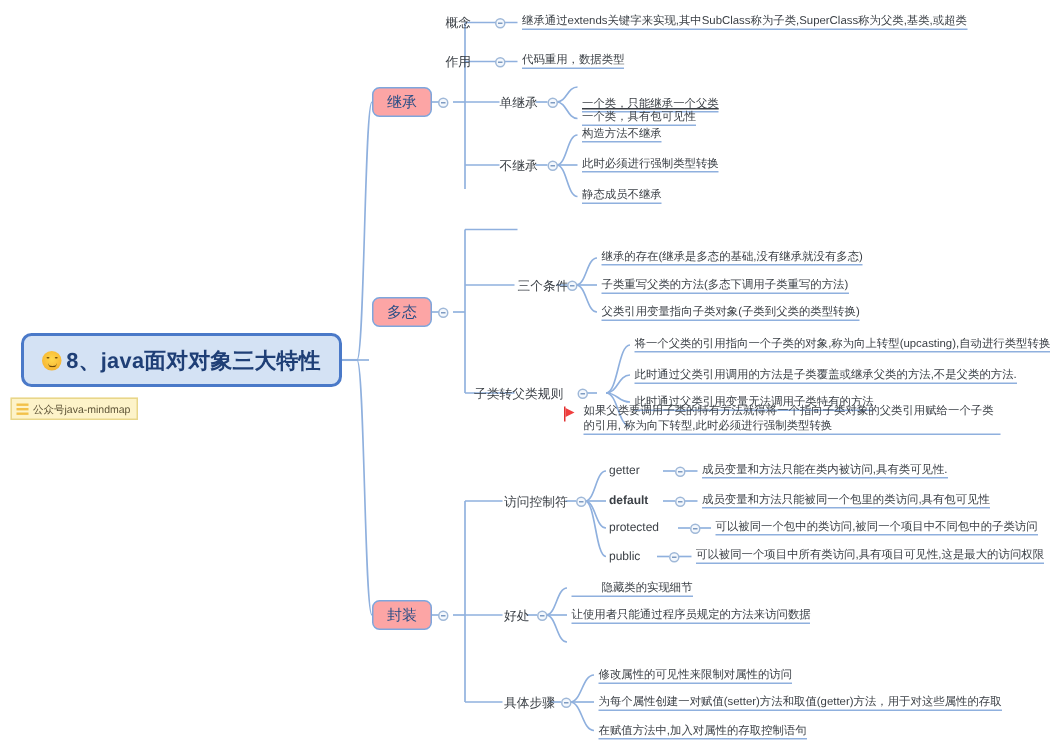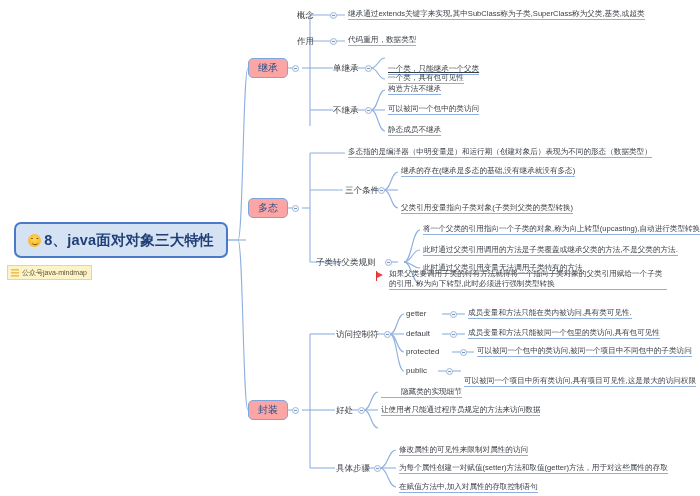--- a/index.html
+++ b/index.html
@@ -311,56 +311,56 @@
   <div class="leaf" style="left:348px; top:35px;">代码重用，数据类型</div>
 
   <div class="l2" style="left:333px; top:63px;">单继承</div>
   <div class="toggle" style="left:365px; top:64.5px;"></div>
   <div class="leaf" style="left:388px; top:64px;text-decoration:underline;">一个类，只能继承一个父类</div>
   <div class="leaf" style="left:388px; top:73px;">一个类，具有包可见性</div>
 
   <div class="l2" style="left:333px; top:105px;">不继承</div>
   <div class="toggle" style="left:365px; top:106.5px;"></div>
   <div class="leaf" style="left:388px; top:84px;">构造方法不继承</div>
-  <div class="leaf" style="left:388px; top:104px;">可以被同一个包中的类访问</div>
+  <div class="leaf" style="left:388px; top:104px;">此时必须进行强制类型转换</div>
   <div class="leaf" style="left:388px; top:125px;">静态成员不继承</div>
 
-  <div class="leaf" style="left:348px; top:147px;">多态指的是编泽器（申明变量是）和运行期（创建对象后）表现为不同的形态（数据类型）</div>
 
   <div class="l2" style="left:345px; top:185px;">三个条件</div>
   <div class="toggle" style="left:378px; top:186.5px;"></div>
   <div class="leaf" style="left:401px; top:166px;">继承的存在(继承是多态的基础,没有继承就没有多态)</div>
+  <div class="leaf" style="left:401px; top:185px;">子类重写父类的方法(多态下调用子类重写的方法)</div>
   <div class="leaf" style="left:401px; top:203px;">父类引用变量指向子类对象(子类到父类的类型转换)</div>
 
   <div class="l2" style="left:316px; top:257px;">子类转父类规则</div>
   <div class="toggle" style="left:385px; top:258.5px;"></div>
   <div class="leaf" style="left:423px; top:224px;">将一个父类的引用指向一个子类的对象,称为向上转型(upcasting),自动进行类型转换。</div>
   <div class="leaf" style="left:423px; top:245px;">此时通过父类引用调用的方法是子类覆盖或继承父类的方法,不是父类的方法.</div>
   <div class="leaf" style="left:423px; top:263px;">此时通过父类引用变量无法调用子类特有的方法</div>
   <div class="flag" style="left:376px; top:271px;"></div>
   <div class="leaf two-line" style="left:389px; top:269px; width:278px;">如果父类要调用子类的特有方法就得将一个指向子类对象的父类引用赋给一个子类的引用, 称为向下转型,此时必须进行强制类型转换</div>
 
   <div class="l2" style="left:336px; top:329px;">访问控制符</div>
   <div class="toggle" style="left:384px; top:330.5px;"></div>
 
   <div class="l2" style="left:406px; top:309px; font-size:8px;">getter</div>
   <div class="toggle" style="left:450px; top:310.5px;"></div>
   <div class="leaf" style="left:468px; top:308px;">成员变量和方法只能在类内被访问,具有类可见性.</div>
 
-  <div class="l2" style="left:406px; top:329px; font-size:8px;">default</div>
+  <div class="l2" style="left:406px; top:329px; font-size:8px;font-weight:bold;">default</div>
   <div class="toggle" style="left:450px; top:330.5px;"></div>
   <div class="leaf" style="left:468px; top:328px;">成员变量和方法只能被同一个包里的类访问,具有包可见性</div>
 
   <div class="l2" style="left:406px; top:347px; font-size:8px;">protected</div>
   <div class="toggle" style="left:460px; top:348.5px;"></div>
   <div class="leaf" style="left:477px; top:346px;">可以被同一个包中的类访问,被同一个项目中不同包中的子类访问</div>
 
   <div class="l2" style="left:406px; top:366px; font-size:8px;">public</div>
   <div class="toggle" style="left:446px; top:367.5px;"></div>
-  <div class="leaf" style="left:464px; top:365px;margin-top:11px;">可以被同一个项目中所有类访问,具有项目可见性,这是最大的访问权限</div>
+  <div class="leaf" style="left:464px; top:365px;">可以被同一个项目中所有类访问,具有项目可见性,这是最大的访问权限</div>
 
   <div class="l2" style="left:336px; top:405px;">好处</div>
   <div class="toggle" style="left:358px; top:406.5px;"></div>
   <div class="leaf" style="left:381px; top:387px;padding-left:20px;">隐藏类的实现细节</div>
   <div class="leaf" style="left:381px; top:405px;">让使用者只能通过程序员规定的方法来访问数据</div>
 
   <div class="l2" style="left:336px; top:463px;">具体步骤</div>
   <div class="toggle" style="left:374px; top:464.5px;"></div>
   <div class="leaf" style="left:399px; top:445px;">修改属性的可见性来限制对属性的访问</div>
   <div class="leaf" style="left:399px; top:463px;">为每个属性创建一对赋值(setter)方法和取值(getter)方法，用于对这些属性的存取</div>

